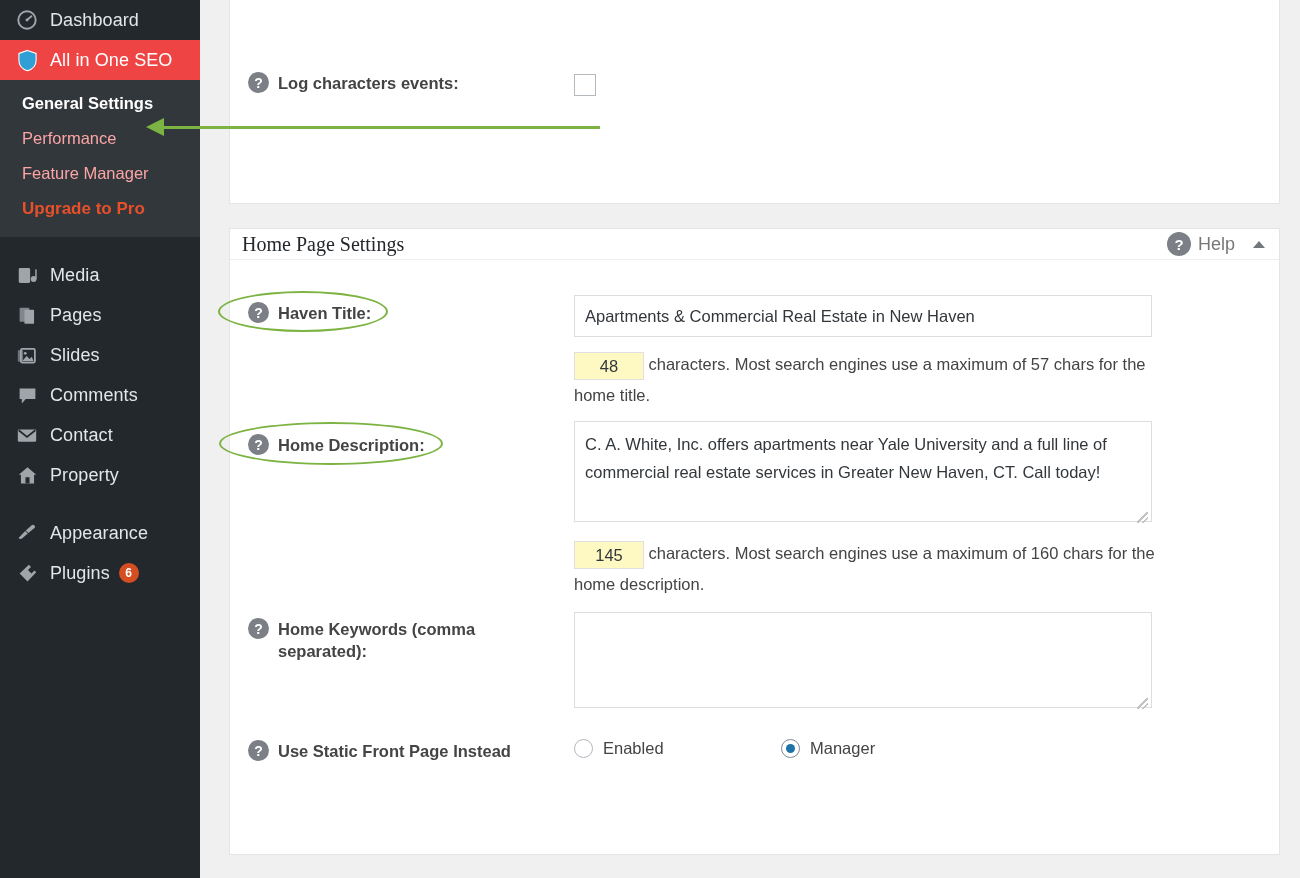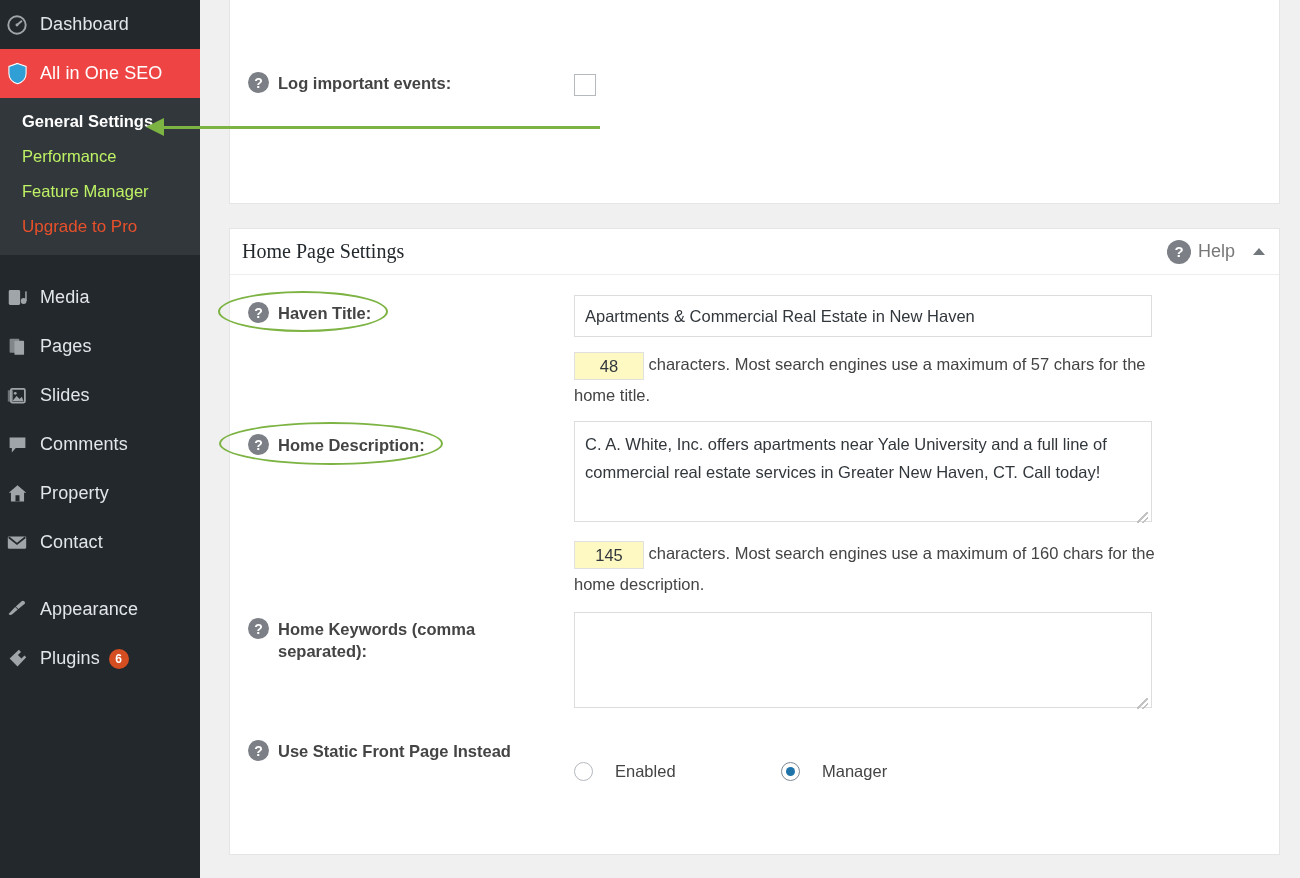--- a/index.html
+++ b/index.html
@@ -15,43 +15,44 @@
   
   #sidebar {
     position: absolute; left: 0; top: 0;
     width: 200px; height: 878px;
     background: #23282d;
     color: #e3e6e8;
   }
   .menu-item {
     position: relative;
     display: flex; align-items: center;
-    height: 49px;
+    height: 40px;
+    padding-left: 10px;
     font-size: 18px;
     color: #e3e6e8;
     letter-spacing: .1px;
   }
   .menu-item .mi-icon {
     width: 34px; min-width: 34px;
     display: flex; align-items: center; justify-content: center;
     color: #a0a5aa;
   }
   .menu-item .mi-label { padding-left: 6px; }
   .menu-item.active { background: #ef4444; color: #fff; }
   .menu-item.active .mi-icon { color: #fff; }
 
   .submenu { background: #32373c; padding: 6px 0 10px 0; }
   .submenu-item {
     display: block;
     padding: 8px 0 8px 22px;
     font-size: 16.5px;
-    color: #bef264;
+    color: #fca5a5;
   }
   .submenu-item.current { color: #ffffff; font-weight: bold; }
-  .submenu-item.pro { color: #e8502a; font-weight: normal; font-size: 17px; }
+  .submenu-item.pro { color: #e8502a; font-weight: bold; font-size: 17px; }
 
   .menu-sep { height: 18px; }
   .badge-count {
     display: inline-flex; align-items: center; justify-content: center;
     min-width: 20px; height: 20px;
     margin-left: 9px; padding: 0 5px;
     border-radius: 10px;
     background: #d54e21; color: #fff;
     font-size: 12px; font-weight: bold;
     font-family: "Liberation Sans", sans-serif;
@@ -62,21 +63,21 @@
   .panel {
     position: absolute;
     left: 229px; width: 1051px;
     background: #ffffff;
     border: 1px solid #e5e5e5;
   }
   #panel-top { top: -12px; height: 216px; border-top: none; }
   #panel-home { top: 228px; height: 627px; }
 
   .panel-header {
-    height: 46px;
+    height: 31px;
     border-bottom: 1px solid #eeeeee;
     display: flex; align-items: center;
     padding: 0 14px 0 12px;
   }
   .panel-title {
     font-family: "Liberation Serif", serif;
     font-size: 20px; color: #23282d;
     flex: 1;
   }
   .panel-help {
@@ -134,21 +135,21 @@
   .counthint {
     font-size: 16.5px; color: #444; line-height: 31px;
   }
 
   .cbox {
     width: 22px; height: 22px;
     border: 1px solid #b4b9be;
     background: #fff; display: inline-block;
   }
 
-  .radio-wrap { display: flex; align-items: center; gap: 22px; font-size: 16.5px; color: #444; margin-top: 23px; }
+  .radio-wrap { display: flex; align-items: center; gap: 10px; font-size: 16.5px; color: #444; }
   .radio {
     width: 19px; height: 19px; border-radius: 50%;
     border: 1px solid #b4b9be; background: #fff;
     display: inline-flex; align-items: center; justify-content: center;
   }
   .radio.checked { border-color: #7e8993; }
   .radio.checked::after {
     content: ""; width: 9px; height: 9px; border-radius: 50%;
     background: #1e73a8;
   }
@@ -262,38 +263,38 @@
       <span class="mi-icon">
         <svg width="21" height="21" viewBox="0 0 24 24">
             <path d="M3 4 H21 V16 H10 L5.5 21 V16 H3 Z" fill="currentColor"></path>
           </svg>
       </span>
       <span class="mi-label">Comments</span>
     </div>
 
     <div class="menu-item">
       <span class="mi-icon">
+        <svg width="22" height="21" viewBox="0 0 24 24">
+            <rect x="1.5" y="5" width="21" height="14" rx="1.2" fill="currentColor"></rect>
+            <path d="M2.5 6 L12 13.5 L21.5 6" fill="none" stroke="#23282d" stroke-width="2"></path>
+          </svg>
+      </span>
+      <span class="mi-label">Contact</span>
+    </div>
+
+    <div class="menu-item">
+      <span class="mi-icon">
         <svg width="21" height="21" viewBox="0 0 24 24">
             <path d="M12 2.5 L22 11 H19.5 V21 H4.5 V11 H2 Z" fill="currentColor"></path>
             <rect x="9.7" y="14" width="4.6" height="7" fill="#23282d"></rect>
           </svg>
       </span>
       <span class="mi-label">Property</span>
     </div>
 
-    <div class="menu-item">
-      <span class="mi-icon">
-        <svg width="22" height="21" viewBox="0 0 24 24">
-            <rect x="1.5" y="5" width="21" height="14" rx="1.2" fill="currentColor"></rect>
-            <path d="M2.5 6 L12 13.5 L21.5 6" fill="none" stroke="#23282d" stroke-width="2"></path>
-          </svg>
-      </span>
-      <span class="mi-label">Contact</span>
-    </div>
-
     <div class="menu-sep"></div>
 
     <div class="menu-item">
       <span class="mi-icon">
         <svg width="22" height="21" viewBox="0 0 24 24">
             <path d="M20.5 2.8 C21.5 3.8 21.5 5 20.5 5.8 L13.5 11.5 L10.6 8.6 L17 2.8 C18 1.9 19.5 1.9 20.5 2.8 Z" fill="currentColor"></path>
             <path d="M10 9.2 L12.9 12.1 L6.6 17.5 C5.3 18.6 3.3 18.4 2.4 17.1 L8 11 Z" fill="currentColor"></path>
           </svg>
       </span>
       <span class="mi-label">Appearance</span>
@@ -309,21 +310,21 @@
       <span class="badge-count">6</span>
     </div>
 
   </div>
 
   <div class="panel" id="panel-top">
 
     <div class="frow" style="left:18px; top:84px;">
       <div class="flabel">
         <span class="qmark">?</span>
-        <span>Log important events:</span>
+        <span>Log characters events:</span>
       </div>
     </div>
 
     <div class="fieldcol" style="left:344px; top:86px;">
       <span class="cbox"></span>
     </div>
 
   </div>
 
   <div class="panel" id="panel-home">

